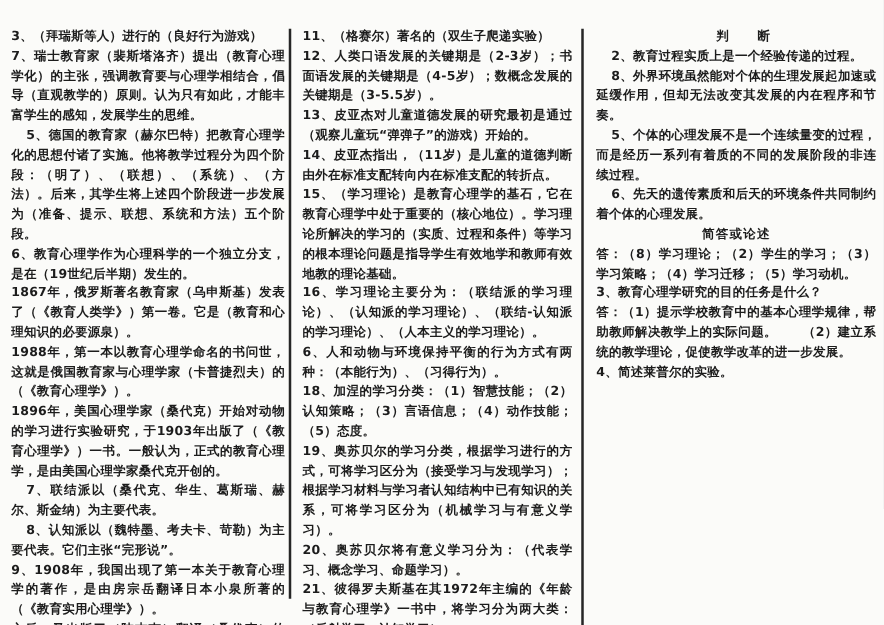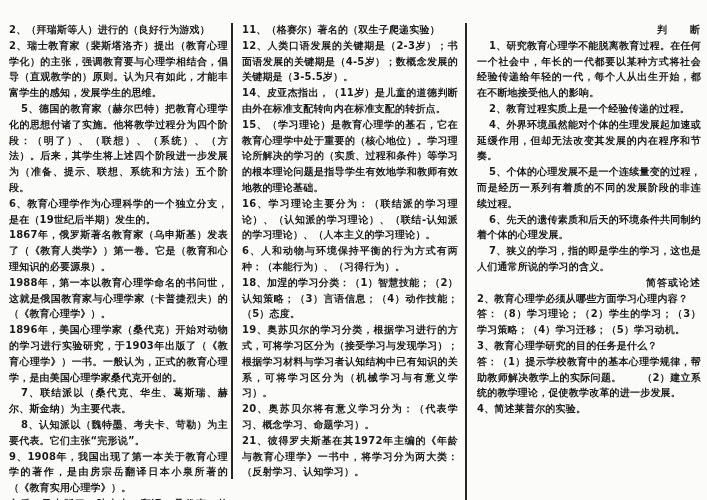--- a/index.html
+++ b/index.html
@@ -36,67 +36,65 @@
     font-size: 10px;
     line-height: 15.8px;
     font-weight: 600;
     text-align: justify;
     letter-spacing: 0.2px;
     word-break: break-all;
   }
   .para.indent { text-indent: 12px; }
   .para.heading {
     font-weight: 700;
-    text-align: right;
+    text-align: center;
     letter-spacing: 1px;
   }
 </style>
 </head>
 <body>
 
 <div class="page">
   <div class="col col-1">
-      <p class="para">2、（拜瑞斯等人）进行的（良好行为游戏）</p>
-      <p class="para">2、瑞士教育家（裴斯塔洛齐）提出（教育心理学化）的主张，强调教育要与心理学相结合，倡导（直观教学的）原则。认为只有如此，才能丰富学生的感知，发展学生的思维。</p>
+      <p class="para">3、（拜瑞斯等人）进行的（良好行为游戏）</p>
+      <p class="para">7、瑞士教育家（裴斯塔洛齐）提出（教育心理学化）的主张，强调教育要与心理学相结合，倡导（直观教学的）原则。认为只有如此，才能丰富学生的感知，发展学生的思维。</p>
       <p class="para indent">5、德国的教育家（赫尔巴特）把教育心理学化的思想付诸了实施。他将教学过程分为四个阶段：（明了）、（联想）、（系统）、（方法）。后来，其学生将上述四个阶段进一步发展为（准备、提示、联想、系统和方法）五个阶段。</p>
       <p class="para">6、教育心理学作为心理科学的一个独立分支，是在（19世纪后半期）发生的。</p>
       <p class="para">1867年，俄罗斯著名教育家（乌申斯基）发表了（《教育人类学》）第一卷。它是（教育和心理知识的必要源泉）。</p>
       <p class="para">1988年，第一本以教育心理学命名的书问世，这就是俄国教育家与心理学家（卡普捷烈夫）的（《教育心理学》）。</p>
       <p class="para">1896年，美国心理学家（桑代克）开始对动物的学习进行实验研究，于1903年出版了（《教育心理学》）一书。一般认为，正式的教育心理学，是由美国心理学家桑代克开创的。</p>
       <p class="para indent">7、联结派以（桑代克、华生、葛斯瑞、赫尔、斯金纳）为主要代表。</p>
       <p class="para indent">8、认知派以（魏特墨、考夫卡、苛勒）为主要代表。它们主张“完形说”。</p>
       <p class="para">9、1908年，我国出现了第一本关于教育心理学的著作，是由房宗岳翻译日本小泉所著的（《教育实用心理学》）。</p>
       <p class="para">之后，又出版了（陆志韦）翻译（桑代克）的（《教育心理学概论》）。（陈德荣）翻译（盖茨）的（《教育心理学》）。</p>
     </div>
 
   <div class="divider divider-1"></div>
 
   <div class="col col-2">
       <p class="para">11、（格赛尔）著名的（双生子爬递实验）</p>
       <p class="para">12、人类口语发展的关键期是（2-3岁）；书面语发展的关键期是（4-5岁）；数概念发展的关键期是（3-5.5岁）。</p>
+      <p class="para">13、皮亚杰对儿童道德发展的研究最初是通过（观察儿童玩“弹弹子”的游戏）开始的。</p>
       <p class="para">14、皮亚杰指出，（11岁）是儿童的道德判断由外在标准支配转向内在标准支配的转折点。</p>
       <p class="para">15、（学习理论）是教育心理学的基石，它在教育心理学中处于重要的（核心地位）。学习理论所解决的学习的（实质、过程和条件）等学习的根本理论问题是指导学生有效地学和教师有效地教的理论基础。</p>
       <p class="para">16、学习理论主要分为：（联结派的学习理论）、（认知派的学习理论）、（联结-认知派的学习理论）、（人本主义的学习理论）。</p>
       <p class="para">6、人和动物与环境保持平衡的行为方式有两种：（本能行为）、（习得行为）。</p>
       <p class="para">18、加涅的学习分类：（1）智慧技能；（2）认知策略；（3）言语信息；（4）动作技能；（5）态度。</p>
       <p class="para">19、奥苏贝尔的学习分类，根据学习进行的方式，可将学习区分为（接受学习与发现学习）；根据学习材料与学习者认知结构中已有知识的关系，可将学习区分为（机械学习与有意义学习）。</p>
       <p class="para">20、奥苏贝尔将有意义学习分为：（代表学习、概念学习、命题学习）。</p>
       <p class="para">21、彼得罗夫斯基在其1972年主编的《年龄与教育心理学》一书中，将学习分为两大类：（反射学习、认知学习）。</p>
     </div>
 
   <div class="divider divider-2"></div>
 
   <div class="col col-3">
       <p class="para indent heading">判　　断</p>
-      <p class="para indent">1、研究教育心理学不能脱离教育过程。在任何一个社会中，年长的一代都要以某种方式将社会经验传递给年轻的一代，每个人从出生开始，都在不断地接受他人的影响。</p>
       <p class="para indent">2、教育过程实质上是一个经验传递的过程。</p>
-      <p class="para indent">4、外界环境虽然能对个体的生理发展起加速或延缓作用，但却无法改变其发展的内在程序和节奏。</p>
+      <p class="para indent">8、外界环境虽然能对个体的生理发展起加速或延缓作用，但却无法改变其发展的内在程序和节奏。</p>
       <p class="para indent">5、个体的心理发展不是一个连续量变的过程，而是经历一系列有着质的不同的发展阶段的非连续过程。</p>
       <p class="para indent">6、先天的遗传素质和后天的环境条件共同制约着个体的心理发展。</p>
-      <p class="para indent">7、狭义的学习，指的即是学生的学习，这也是人们通常所说的学习的含义。</p>
       <p class="para heading">简答或论述</p>
-      <p class="para">2、教育心理学必须从哪些方面学习心理内容？</p>
       <p class="para">答：（8）学习理论；（2）学生的学习；（3）学习策略；（4）学习迁移；（5）学习动机。</p>
       <p class="para">3、教育心理学研究的目的任务是什么？</p>
       <p class="para">答：（1）提示学校教育中的基本心理学规律，帮助教师解决教学上的实际问题。　　（2）建立系统的教学理论，促使教学改革的进一步发展。</p>
       <p class="para">4、简述莱普尔的实验。</p>
     </div>
 </div>
 
 </body></html>

